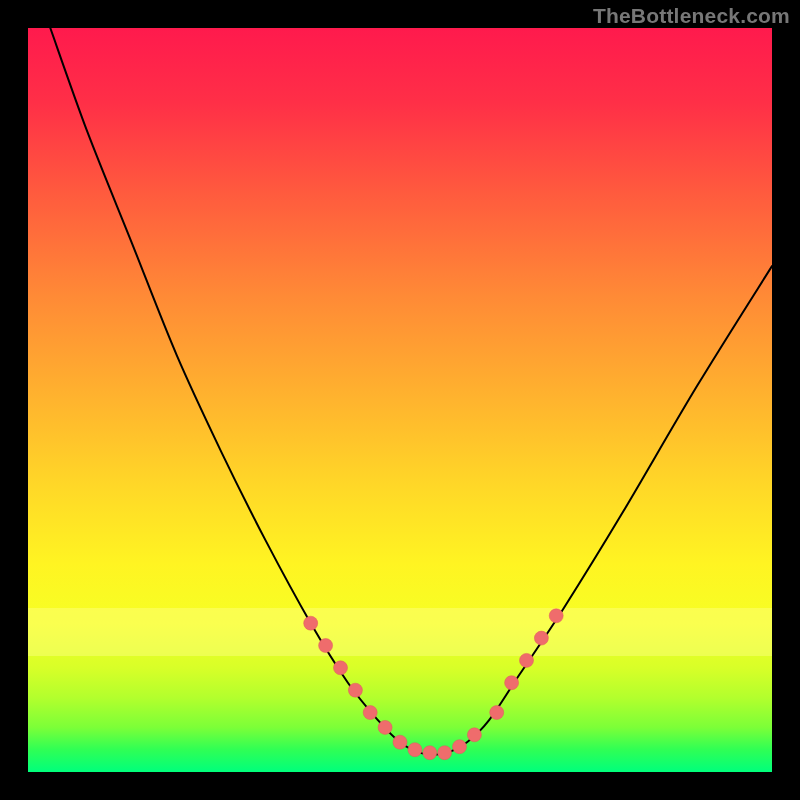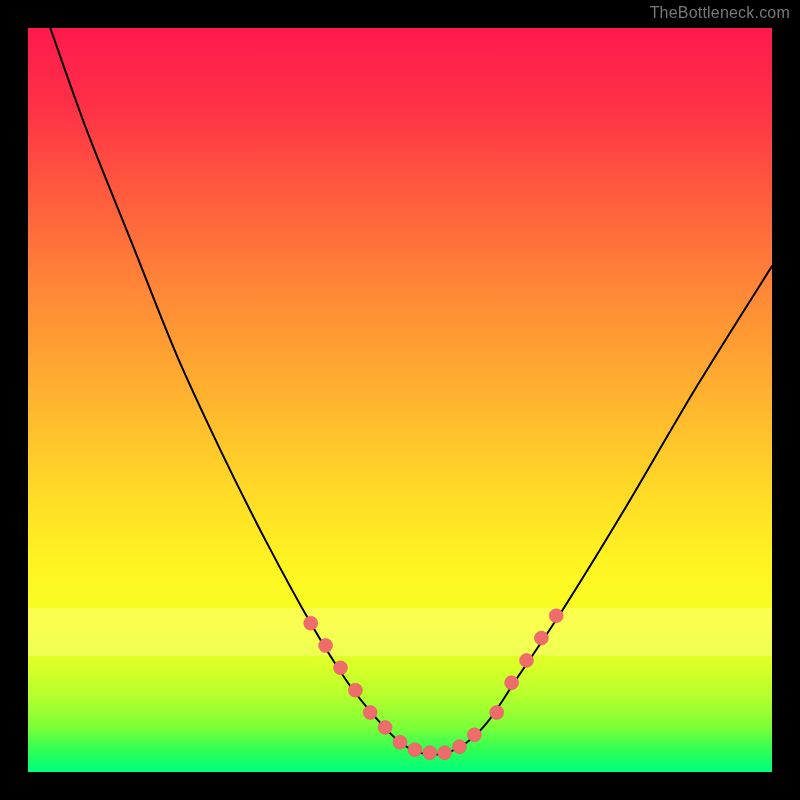--- a/index.html
+++ b/index.html
@@ -41,22 +41,22 @@
     top: 580px;
     height: 48px;
     background: rgba(255, 255, 140, 0.42);
     pointer-events: none;
   }
   .watermark {
     position: absolute;
     top: 4px;
     right: 10px;
     color: #777;
-    font-size: 16px;
-    font-weight: 400;
+    font-size: 21px;
+    font-weight: 700;
     letter-spacing: 0.2px;
     user-select: none;
   }
   .plot-svg {
     position: absolute;
     left: 28px;
     top: 28px;
     width: 744px;
     height: 744px;
     pointer-events: none;

